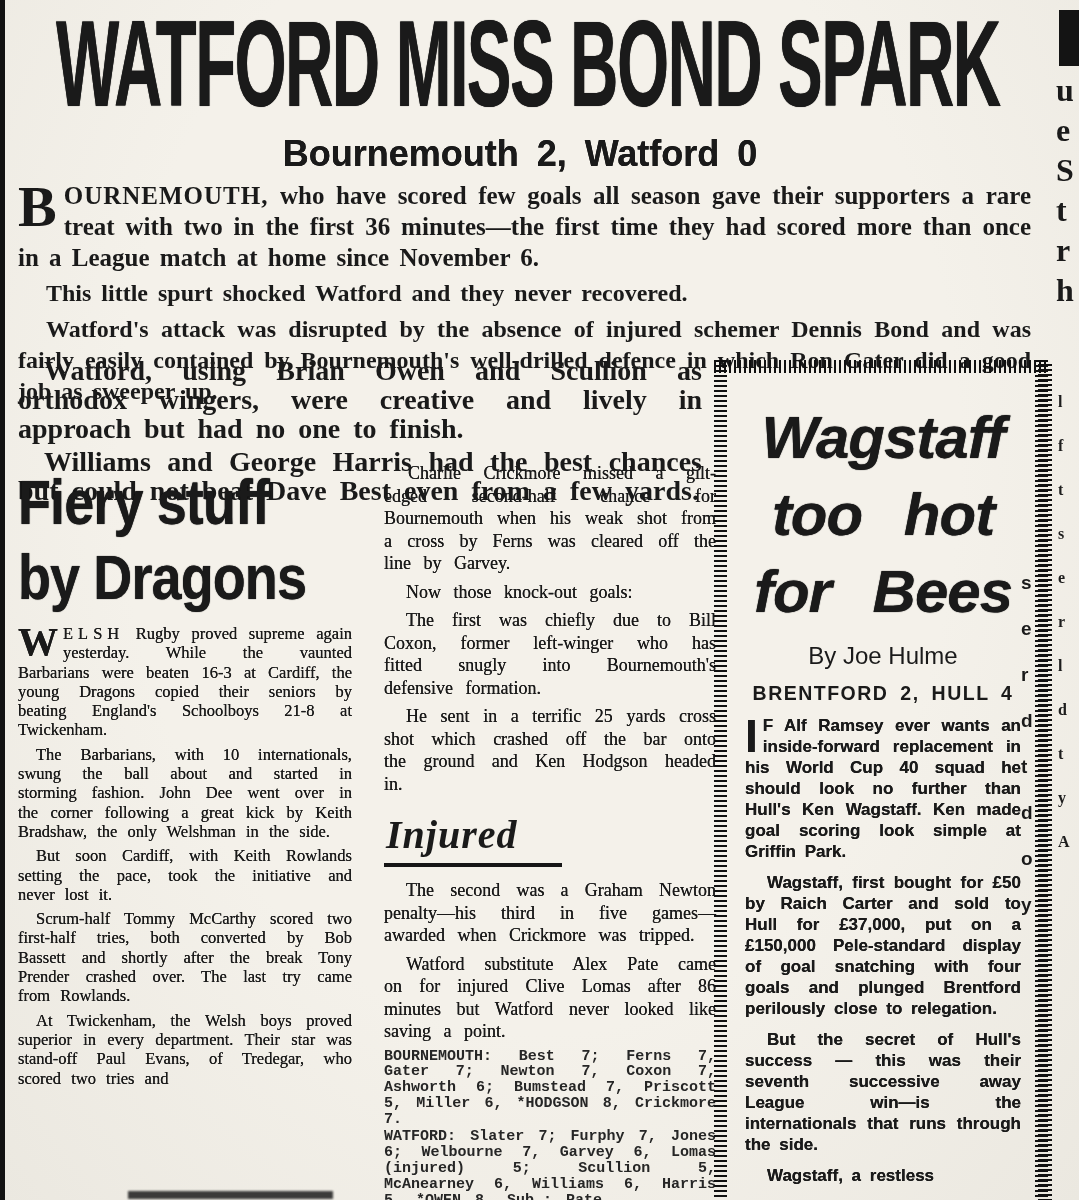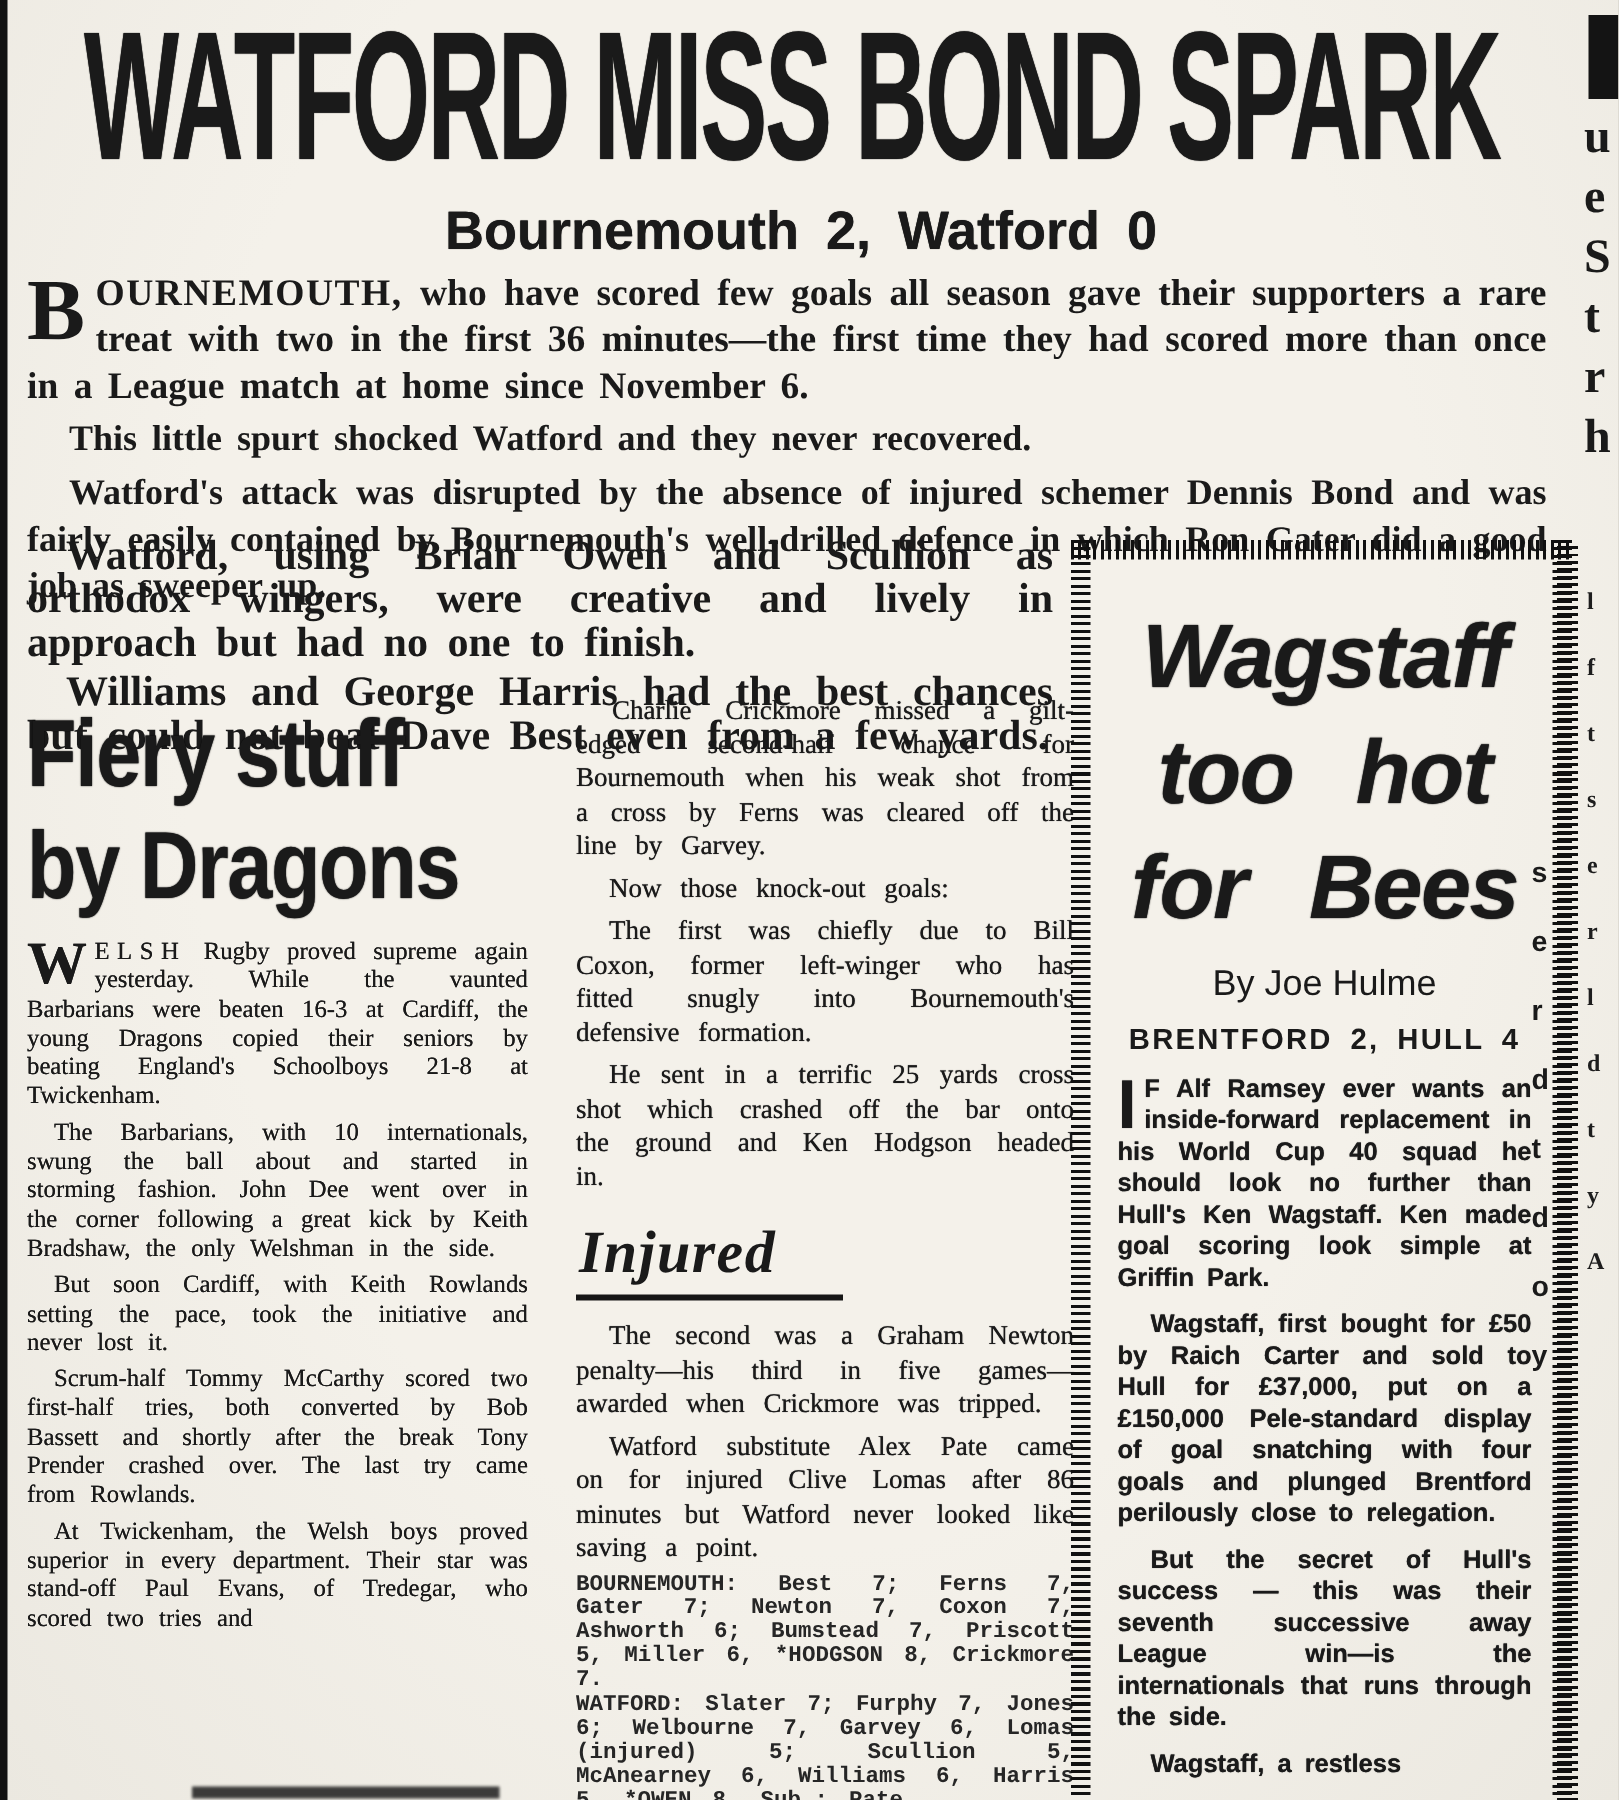--- a/index.html
+++ b/index.html
@@ -8,21 +8,21 @@
     background:radial-gradient(ellipse at 50% 38%, #f4f1ea 55%, #ebe8e0 100%);
     color:#1a1a1a;font-family:"Liberation Serif",serif;
   }
   .left-edge{position:absolute;left:0;top:0;width:5px;height:100%;background:#121212;}
 
   
   .hl{position:absolute;left:56px;top:8px;width:965px;height:108px;margin:0;overflow:visible;}
   .hl-inner{display:inline-block;font-family:"Liberation Sans",sans-serif;font-weight:700;
     font-size:122px;line-height:0.92;letter-spacing:-3px;white-space:nowrap;
     transform:scale(0.55,1);transform-origin:0 0;text-shadow:0 0 1px #000;}
-  .scoreline{position:absolute;left:34px;top:133px;width:1000px;text-align:center;
+  .scoreline{position:absolute;left:20px;top:133px;width:1000px;text-align:center;
     font-family:"Liberation Sans",sans-serif;font-weight:700;font-size:36px;word-spacing:8px;
     text-shadow:0 0 .5px #000;}
 
   
   .lead-block{position:absolute;left:18px;top:180px;width:1013px;}
   .lead-block p{margin:0 0 5px 0;text-align:justify;}
   .lead{font-size:25px;line-height:31px;font-weight:700;word-spacing:4px;}
   .fw{font-size:24px;line-height:31px;font-weight:700;word-spacing:4px;text-indent:28px;}
   .dropcap{float:left;font-weight:700;font-size:58px;line-height:46px;padding:4px 7px 0 0;}
   .capsword{letter-spacing:1px;}

